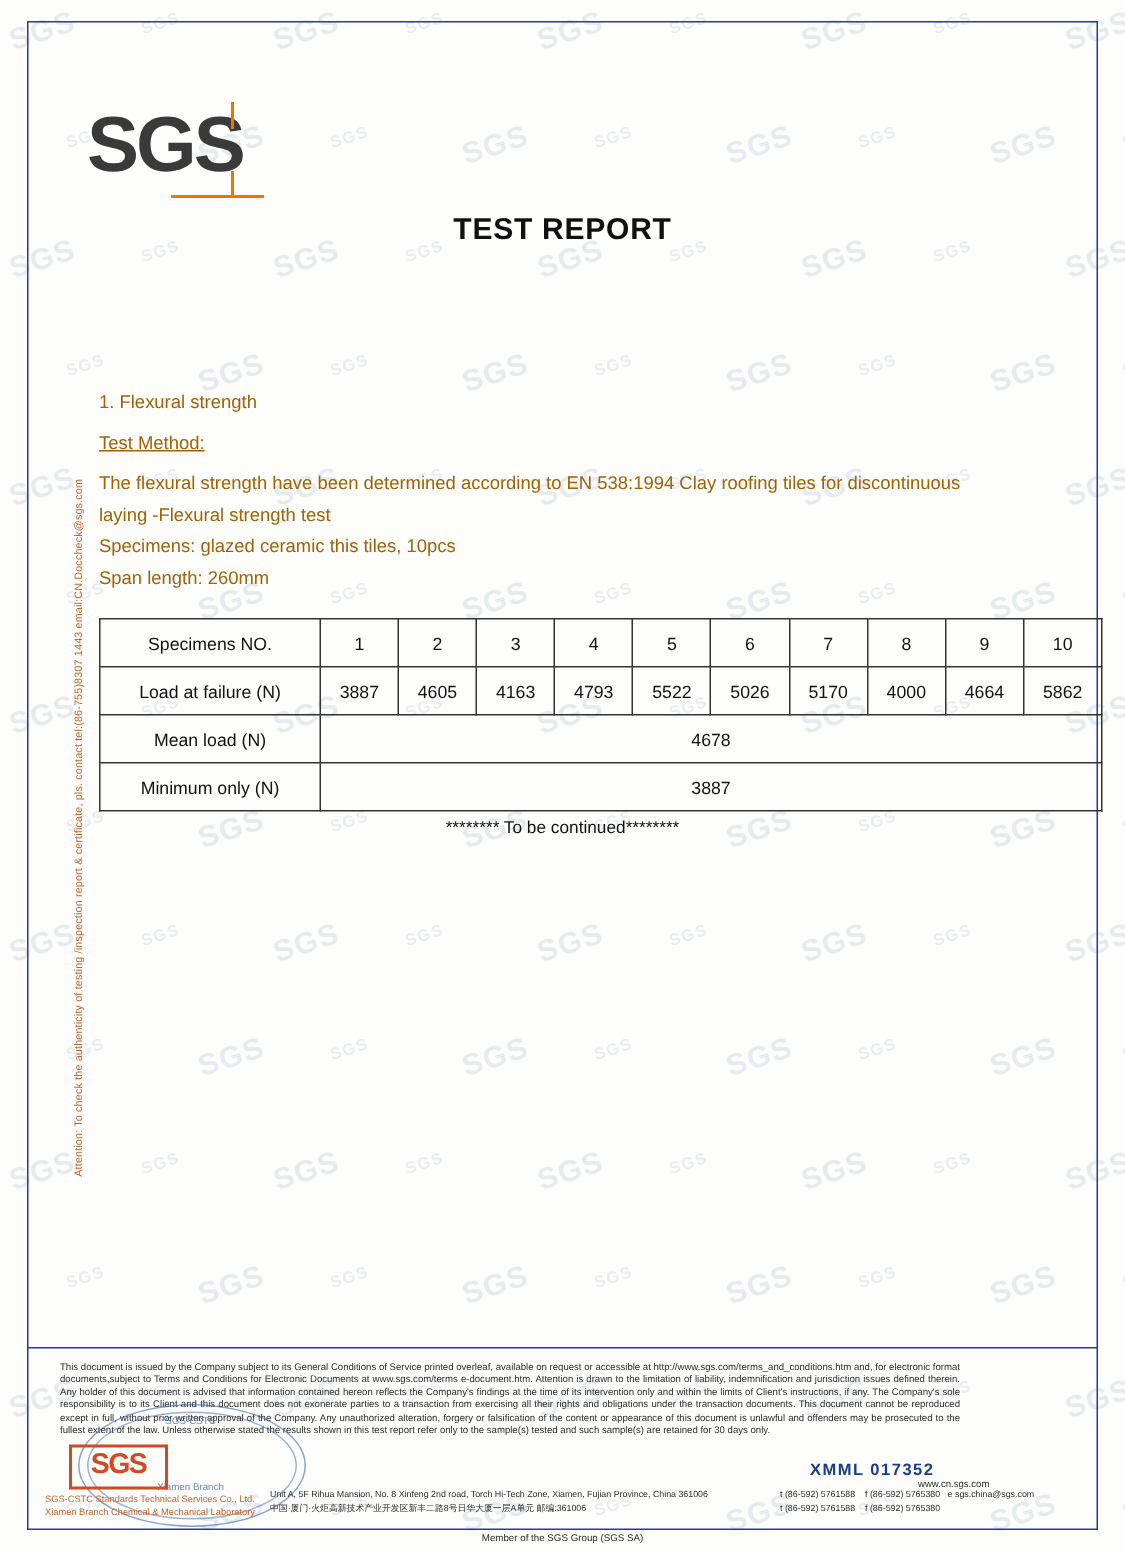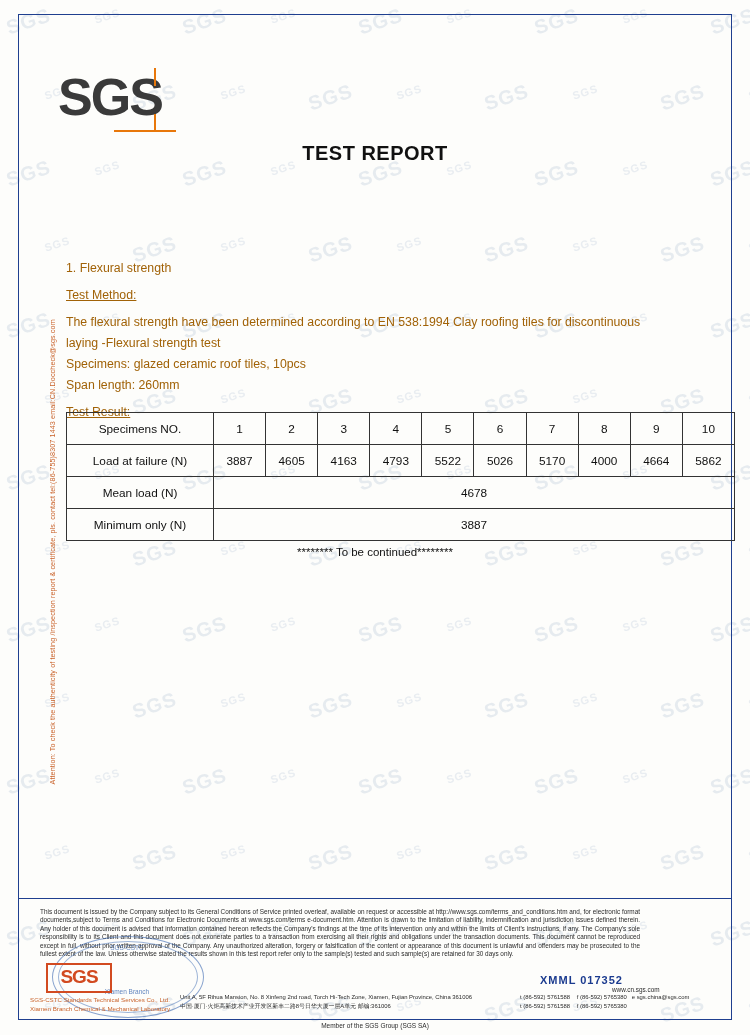--- a/index.html
+++ b/index.html
@@ -474,24 +474,23 @@
     <div id="title">TEST REPORT</div>
 
 
     <div id="body-text">
       <div class="line">1. Flexural strength</div>
       <div class="sp"></div>
       <div class="line u">Test Method:</div>
       <div class="sp"></div>
       <div class="line">The flexural strength have been determined according to EN 538:1994 Clay roofing tiles for discontinuous</div>
       <div class="line">laying -Flexural strength test</div>
-      <div class="line">Specimens: glazed ceramic roof tiles, 10pcs</div>
+      <div class="line">Specimens: glazed ceramic this tiles, 10pcs</div>
       <div class="line">Span length: 260mm</div>
       <div class="sp"></div>
-      <div class="line u">Test Result:</div>
     </div>
 
     <table id="result-table">
       <tbody>
         <tr>
           <td class="rowhdr">Specimens NO.</td>
           <td>1</td>
           <td>2</td>
           <td>3</td>
           <td>4</td>

